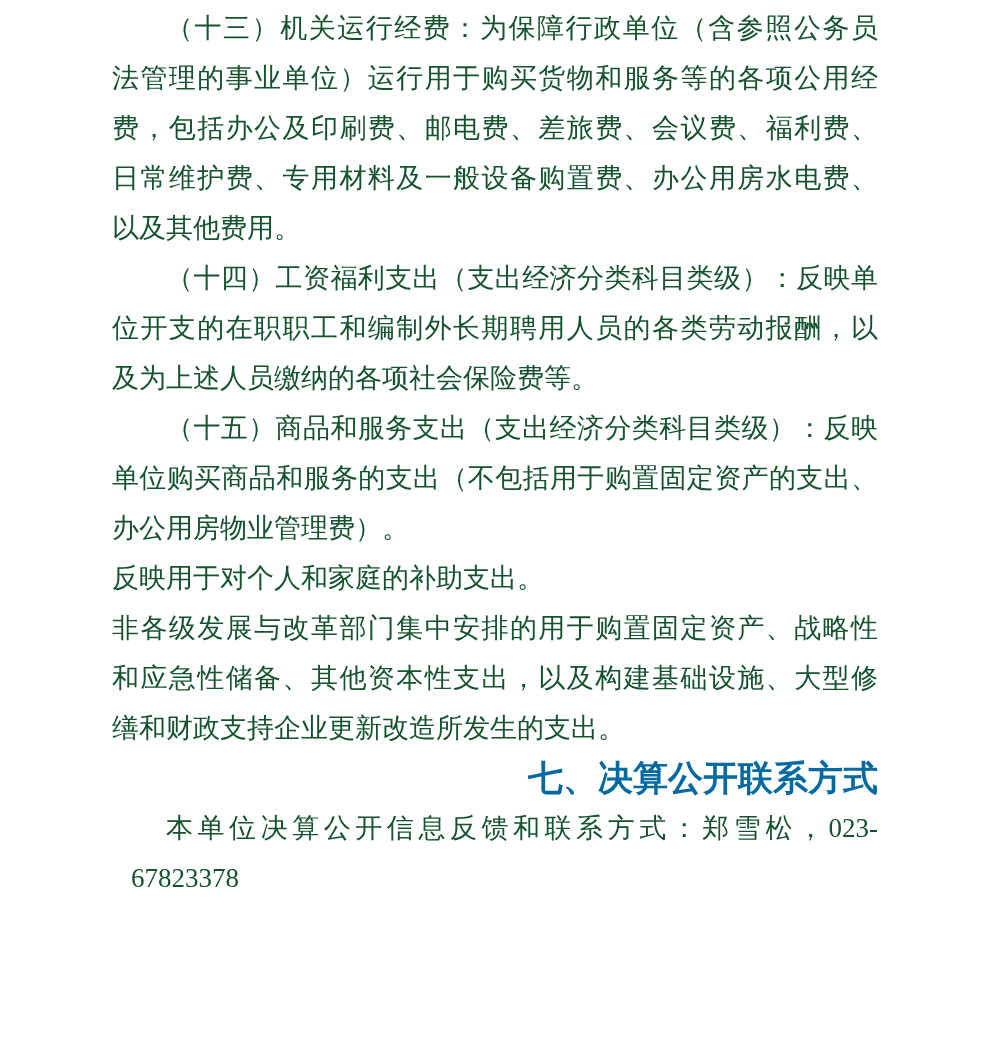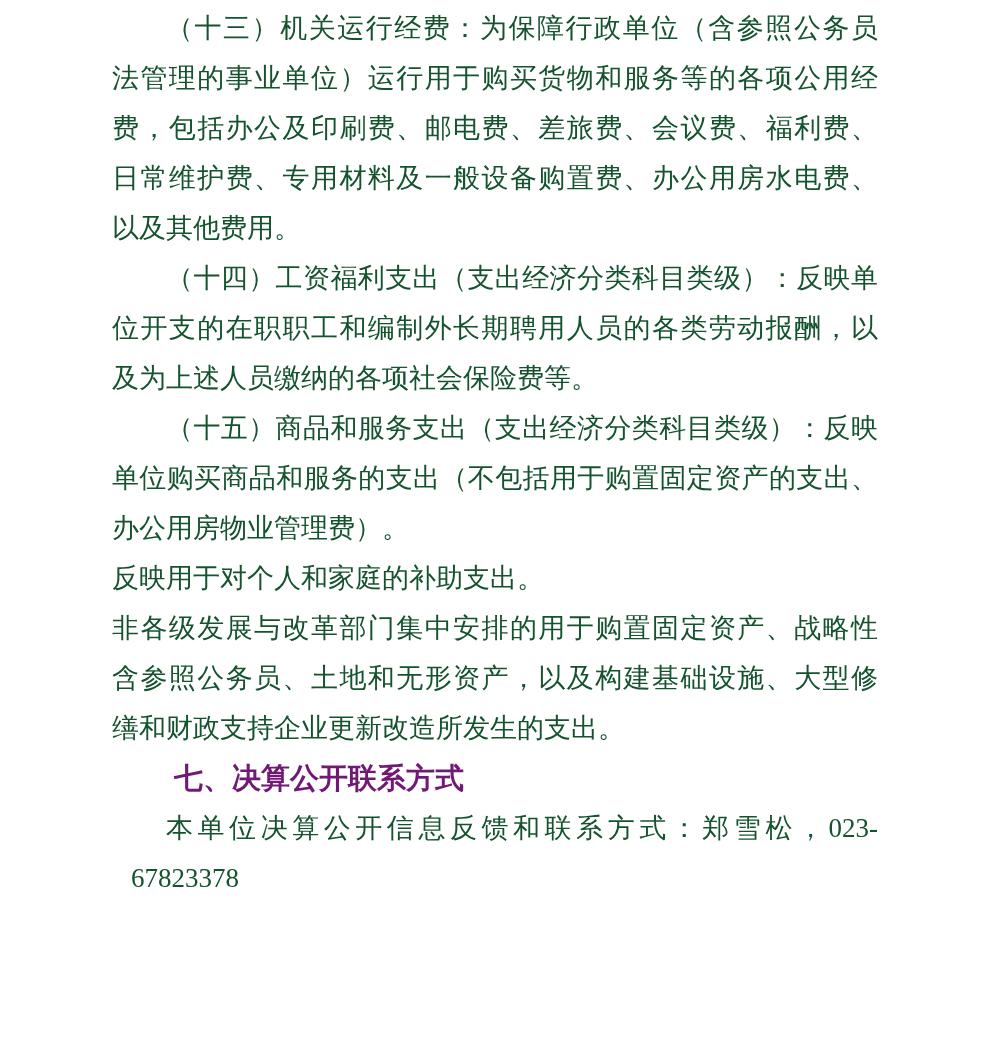--- a/index.html
+++ b/index.html
@@ -33,23 +33,24 @@
   .line.justify {
     white-space: normal;
     text-align: justify;
     text-align-last: justify;
     text-justify: inter-character;
   }
   .line.indent { padding-left: 54px; }
   .line.heading {
     font-family: "Liberation Sans", sans-serif;
     font-weight: 700;
-    font-size: 29px;
-    color: #701a75;
+    font-size: 35px;
+    color: #0369a1;
     padding-left: 62px;
+    text-align: right;
   }
   .line.num-line { padding-left: 19px; }
 </style>
 </head>
 <body>
 
 <main class="page">
   <section class="text-block">
       <div class="line indent justify">（十三）机关运行经费：为保障行政单位（含参照公务员</div>
       <div class="line justify">法管理的事业单位）运行用于购买货物和服务等的各项公用经</div>
@@ -57,19 +58,19 @@
       <div class="line justify">日常维护费、专用材料及一般设备购置费、办公用房水电费、</div>
       <div class="line">以及其他费用。</div>
       <div class="line indent justify">（十四）工资福利支出（支出经济分类科目类级）：反映单</div>
       <div class="line justify">位开支的在职职工和编制外长期聘用人员的各类劳动报酬，以</div>
       <div class="line">及为上述人员缴纳的各项社会保险费等。</div>
       <div class="line indent justify">（十五）商品和服务支出（支出经济分类科目类级）：反映</div>
       <div class="line justify">单位购买商品和服务的支出（不包括用于购置固定资产的支出、</div>
       <div class="line">办公用房物业管理费）。</div>
       <div class="line">反映用于对个人和家庭的补助支出。</div>
       <div class="line justify">非各级发展与改革部门集中安排的用于购置固定资产、战略性</div>
-      <div class="line justify">含参照公务员、土地和无形资产，以及构建基础设施、大型修</div>
+      <div class="line justify">和应急性储备、其他资本性支出，以及构建基础设施、大型修</div>
       <div class="line">缮和财政支持企业更新改造所发生的支出。</div>
       <div class="line heading">七、决算公开联系方式</div>
       <div class="line indent justify">本单位决算公开信息反馈和联系方式：郑雪松，023-</div>
       <div class="line num-line">67823378</div>
     </section>
 </main>
 
 </body></html>

